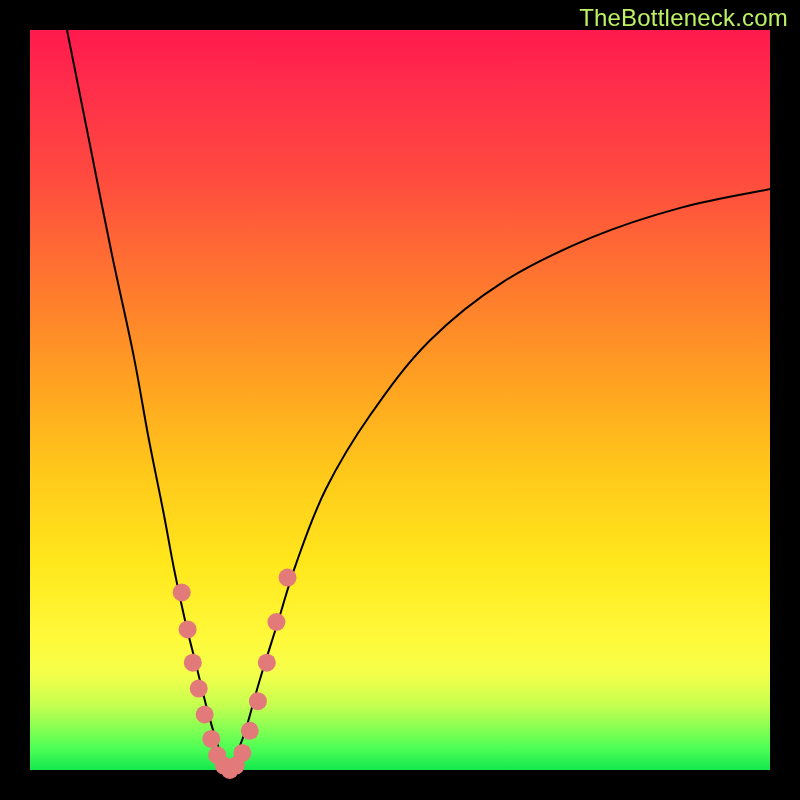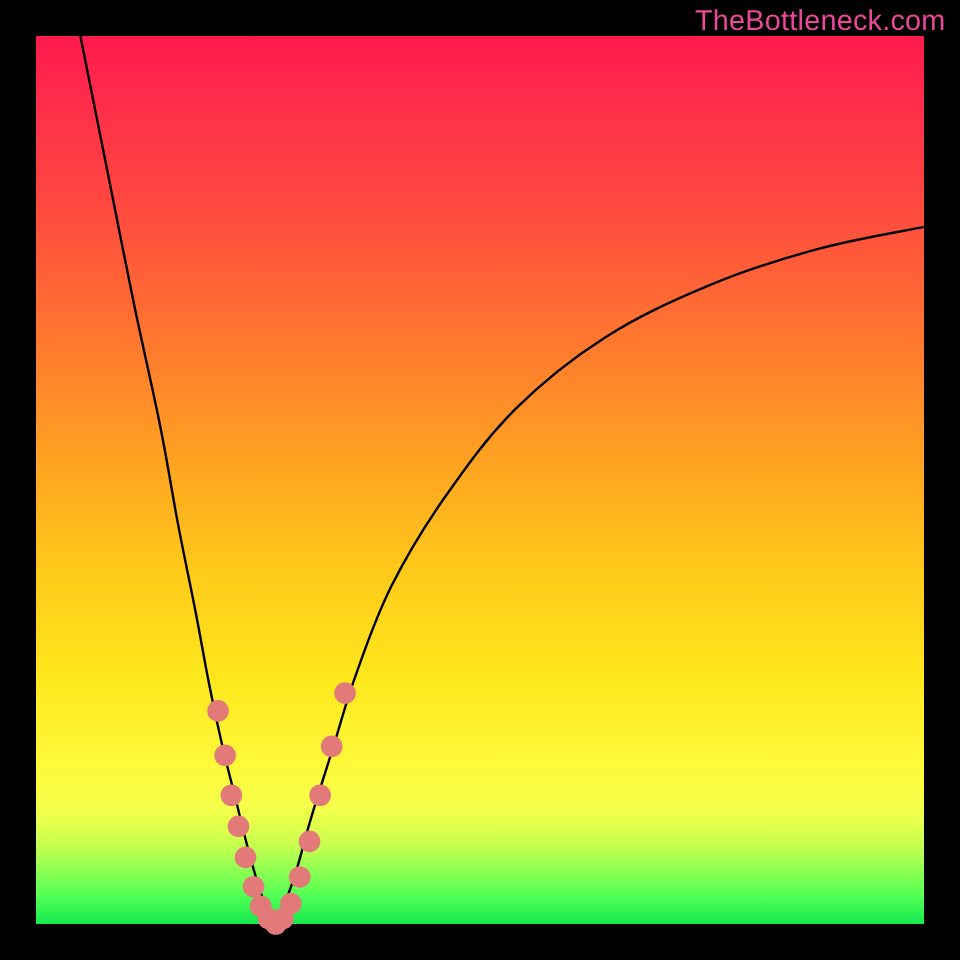--- a/index.html
+++ b/index.html
@@ -38,21 +38,21 @@
       #f4ff4a 87%,
       #c9ff4f 91%,
       #8eff52 94%,
       #4fff55 97%,
       #14e84f 100%);
   }
   .watermark {
     position: absolute;
     top: 4px;
     right: 12px;
-    color: #ec4899;
+    color: #bef264;
     font-size: 24px;
     font-weight: 500;
     letter-spacing: 0.2px;
     user-select: none;
   }
   svg.curves {
     position: absolute;
     top: 30px;
     left: 30px;
     width: 740px;

